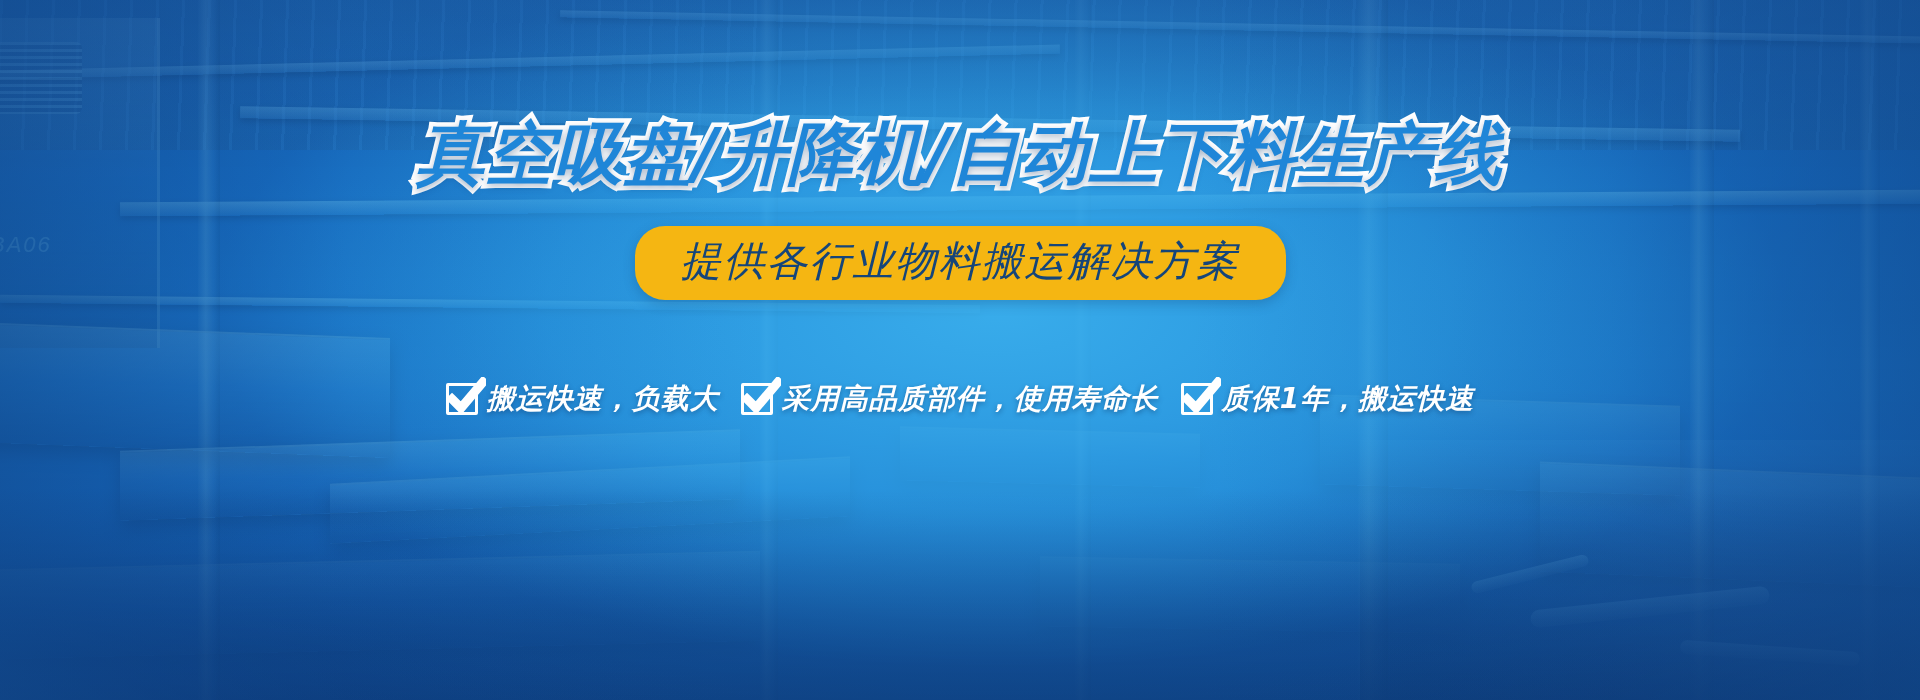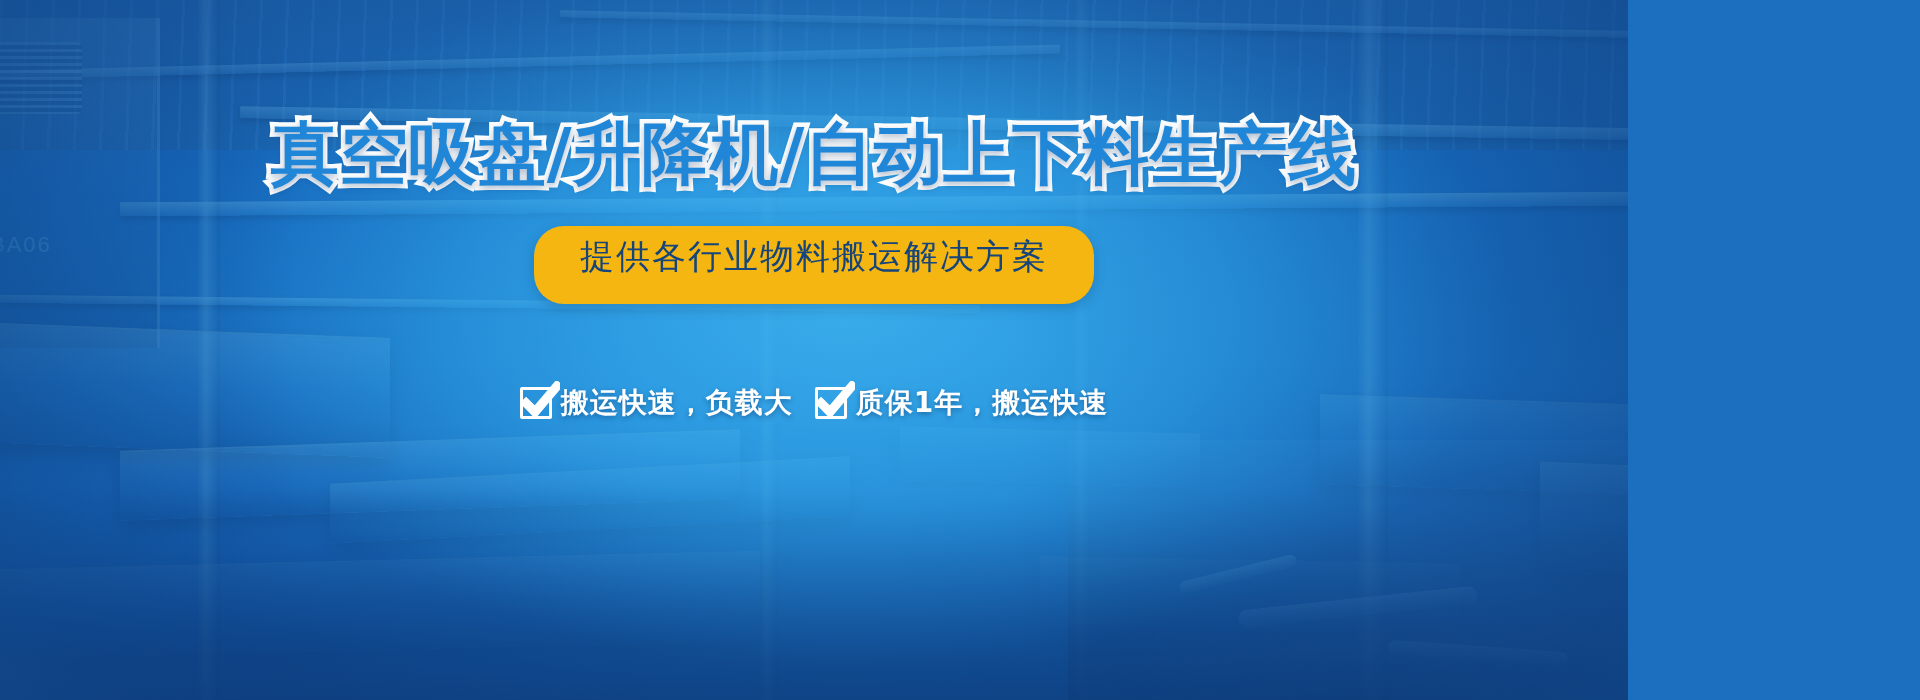--- a/index.html
+++ b/index.html
@@ -1,22 +1,23 @@
 <!DOCTYPE html>
 <html><head>
 <meta charset="utf-8">
 <title>Banner</title>
 <style>
   * { margin:0; padding:0; box-sizing:border-box; }
   html,body { width:1920px; height:700px; overflow:hidden; background:#1c6fbe; }
   body { font-family:"Liberation Sans","DejaVu Sans",sans-serif; }
 
   #banner {
-    position:relative; width:1628px; height:700px; overflow:hidden;
+    position:relative; width:1920px; height:700px; overflow:hidden;
     background:#2b8fd6;
+    font-style:italic;
   }
 
   
   .photo { position:absolute; inset:0; overflow:hidden; }
 
   
   .ceiling {
     position:absolute; left:0; top:0; width:100%; height:150px;
     background:
       repeating-linear-gradient(92deg,
@@ -142,22 +143,22 @@
     -webkit-text-stroke:9px #ffffff;
     paint-order:stroke fill;
     text-shadow:0 3px 7px rgba(10,50,100,.35);
   }
 
   .badge {
     margin-top:38px;
     background:#f5b612;
     color:#15457a;
     font-family:"DejaVu Sans","Liberation Sans",sans-serif;
-    font-size:34px; font-weight:500; letter-spacing:2px;
-    padding:8px 46px 24px 46px;
+    font-size:41px; font-weight:500; letter-spacing:2px;
+    padding:8px 46px 11px 46px;
     border-radius:30px;
     white-space:nowrap;
     box-shadow:0 4px 12px rgba(12,52,100,.25);
   }
 
   .features {
     margin-top:80px;
     display:flex; gap:22px;
     white-space:nowrap;
   }
@@ -230,20 +231,28 @@
 
       <div class="feature">
         <span class="check">
           <svg viewBox="0 0 40 40" aria-hidden="true">
             <path d="M6 22 L15 31 L37 5" fill="none" stroke="#ffffff" stroke-width="9" stroke-linecap="square" stroke-linejoin="miter"></path>
           </svg>
         </span>
         <span class="feature-text">搬运快速，负载大</span>
       </div>
 
+      <div class="feature">
+        <span class="check">
+          <svg viewBox="0 0 40 40" aria-hidden="true">
+            <path d="M6 22 L15 31 L37 5" fill="none" stroke="#ffffff" stroke-width="9" stroke-linecap="square" stroke-linejoin="miter"></path>
+          </svg>
+        </span>
+        <span class="feature-text">采用高品质部件，使用寿命长</span>
+      </div>
 
       <div class="feature">
         <span class="check">
           <svg viewBox="0 0 40 40" aria-hidden="true">
             <path d="M6 22 L15 31 L37 5" fill="none" stroke="#ffffff" stroke-width="9" stroke-linecap="square" stroke-linejoin="miter"></path>
           </svg>
         </span>
         <span class="feature-text">质保1年，搬运快速</span>
       </div>
 

